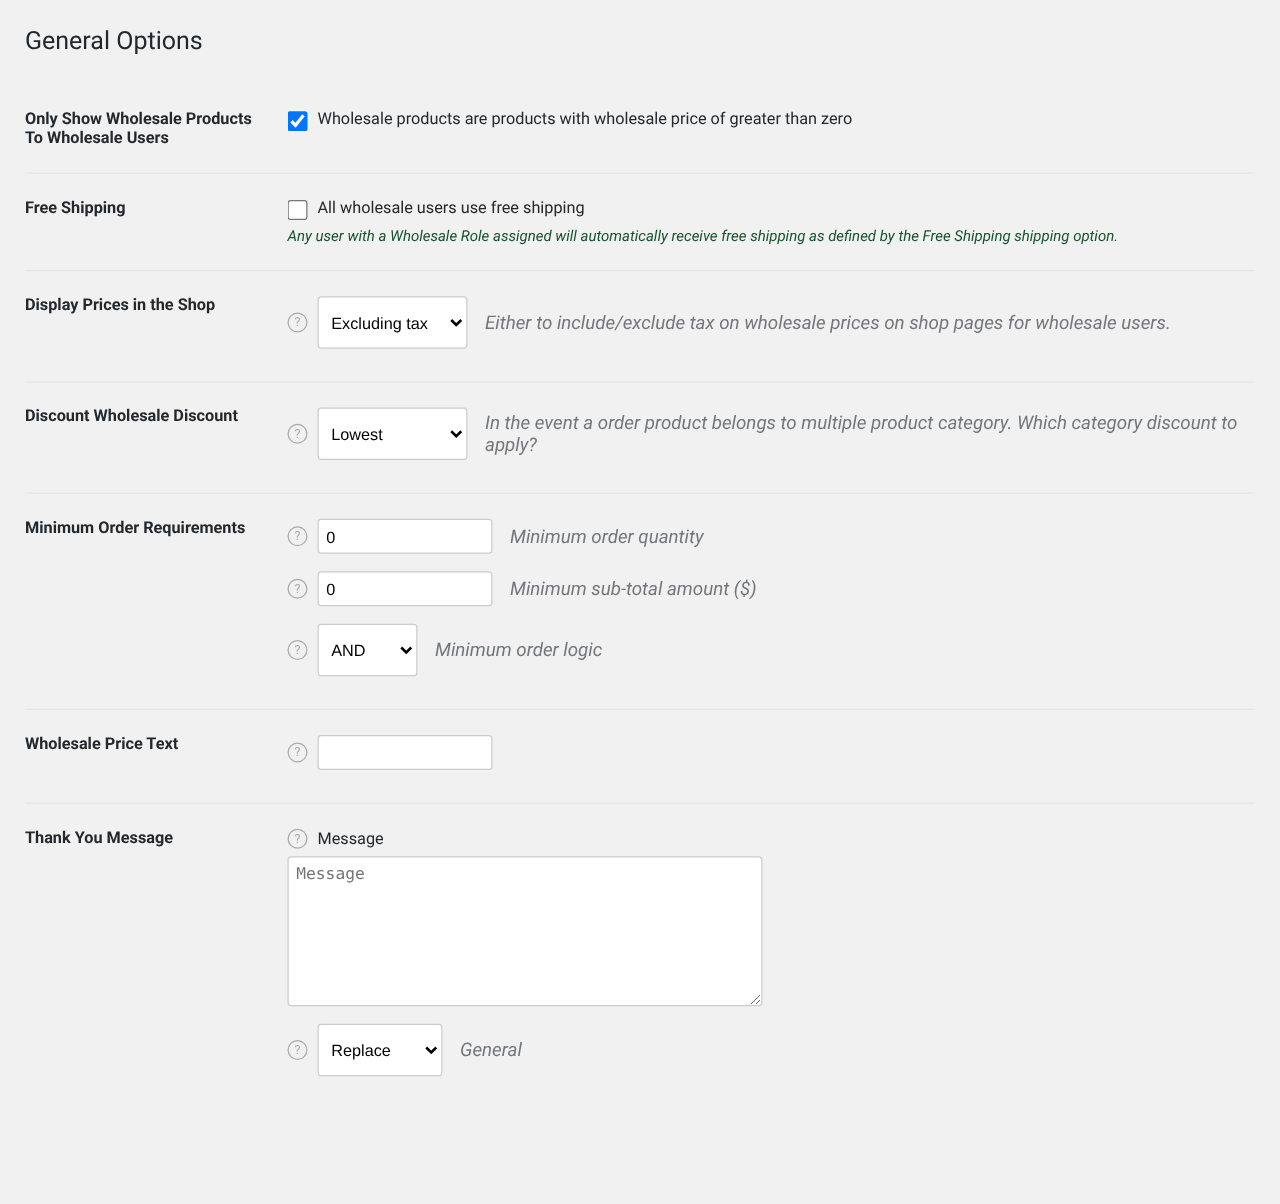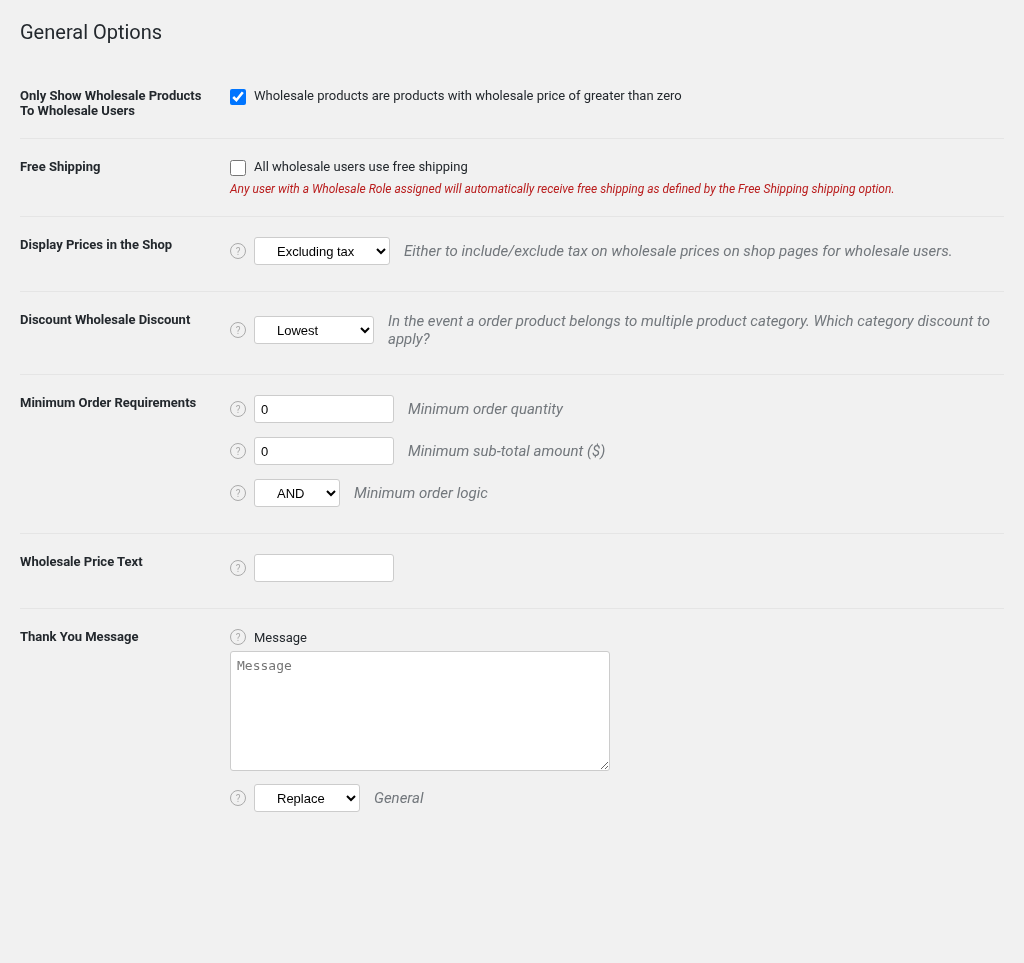--- a/index.html
+++ b/index.html
@@ -57,21 +57,21 @@
       gap: 8px;
     }
     .checkbox-label input[type="checkbox"] {
       margin-top: 1px;
       width: 16px;
       height: 16px;
       flex-shrink: 0;
     }
     .help-text {
       display: block;
-      color: #b91c1c;
+      color: #14532d;
       font-style: italic;
       font-size: 12px;
       margin-top: 6px;
       max-width: 700px;
     }
     .field-row {
       display: flex;
       align-items: center;
       gap: 8px;
       margin-bottom: 6px;
@@ -83,26 +83,26 @@
       width: 16px;
       height: 16px;
       border-radius: 50%;
       border: 1px solid #aaa;
       color: #aaa;
       font-size: 10px;
       cursor: pointer;
       flex-shrink: 0;
     }
     select.wp-select {
-      padding: 4px 18px;
+      padding: 4px 6px;
       border: 1px solid #ccc;
       border-radius: 3px;
       background: #fff;
       font-size: 13px;
-      height: 28px;
+      height: 42px;
       min-width: 120px;
     }
     input[type="text"].wp-input,
     input[type="number"].wp-input {
       padding: 4px 6px;
       border: 1px solid #ccc;
       border-radius: 3px;
       background: #fff;
       font-size: 13px;
       height: 28px;

